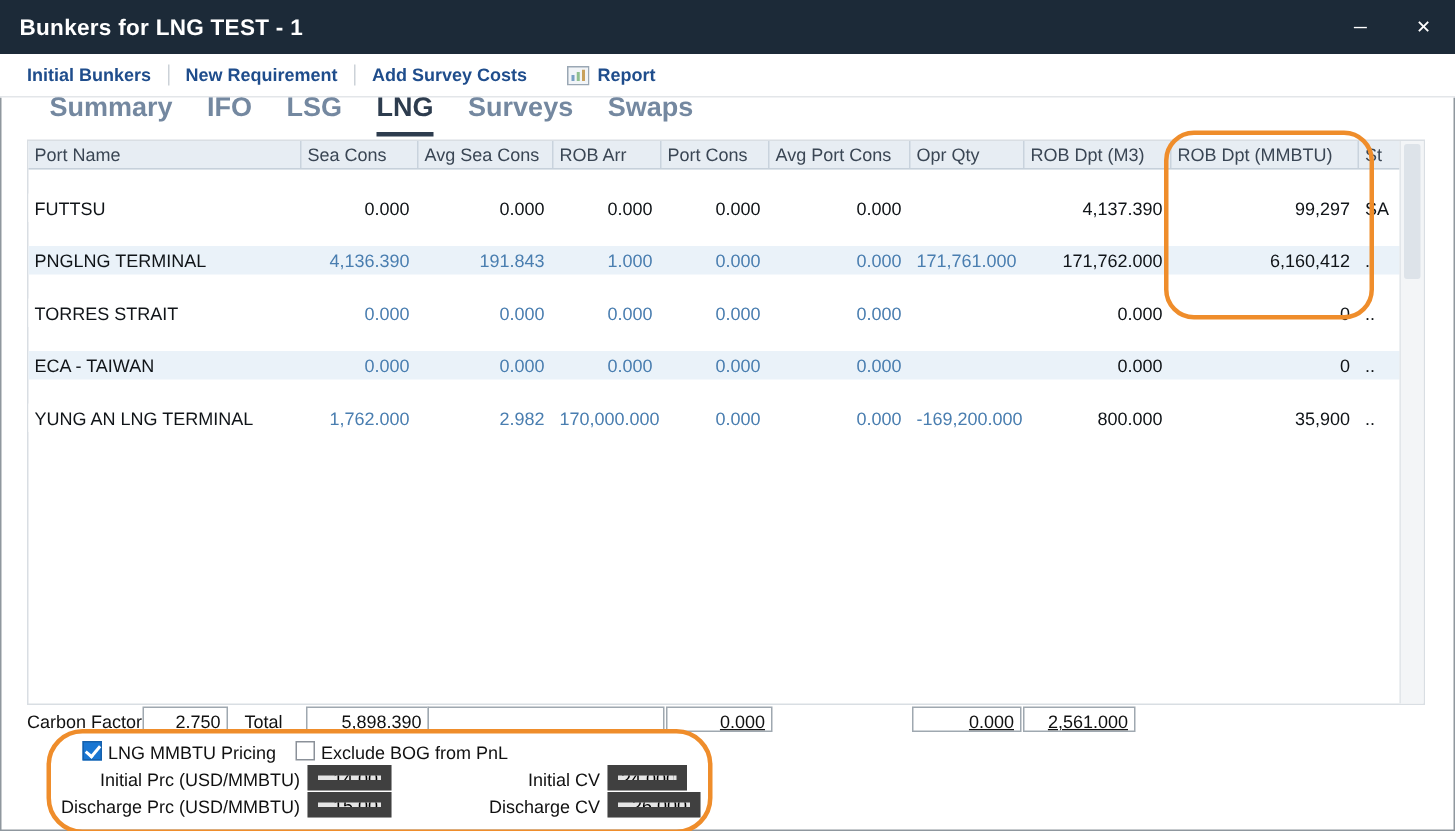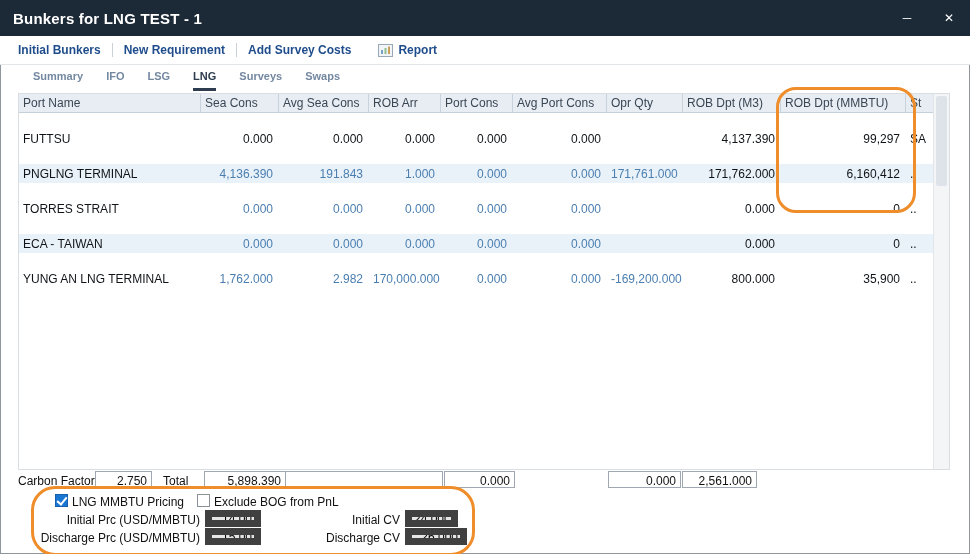--- a/index.html
+++ b/index.html
@@ -14,21 +14,21 @@
 
   
   .toolbar{position:absolute;top:36px;left:0;right:0;height:29px;background:#fff;border-bottom:1px solid #e3e6e9;display:flex;align-items:center;padding-left:18px;box-sizing:border-box;}
   .tool-link{color:#1f4d8c;font-weight:bold;font-size:12px;padding:0 11px;cursor:pointer;white-space:nowrap;}
   .tool-link.first{padding-left:0;}
   .tool-sep{width:1px;height:14px;background:#ccd2d8;}
   .report-wrap{display:flex;align-items:center;margin-left:16px;cursor:pointer;}
   .report-wrap .tool-link{padding-left:5px;}
 
   
-  .tabs{position:absolute;top:65px;left:0;right:0;height:26px;display:flex;align-items:flex-end;padding-left:33px;box-sizing:border-box;font-size:11px;font-weight:bold;color:#7488a0;}
+  .tabs{position:absolute;top:65px;left:0;right:0;height:26px;display:flex;align-items:flex-end;padding-left:33px;box-sizing:border-box;font-size:18px;font-weight:bold;color:#7488a0;}
   .tab{padding:0 0 6px 0;margin-right:23px;cursor:pointer;border-bottom:3px solid transparent;}
   .tab.active{color:#2d3c4e;border-bottom-color:#2d3c4e;}
 
   
   .table-area{position:absolute;left:18px;top:93px;width:932px;height:377px;background:#fff;border:1px solid #d9dee3;box-sizing:border-box;}
   .tgrid{position:absolute;left:0;top:0;width:916px;}
   .theader{display:flex;height:18px;background:#e7edf3;border-bottom:1px solid #c6d0da;}
   .hcell{font-size:12px;color:#3a4654;padding:2px 4px 8px 4px;border-right:1px solid #c9d3dd;box-sizing:border-box;white-space:nowrap;overflow:hidden;flex:none;}
   .trow{display:flex;height:19px;background:#fff;margin-top:16px;}
   .trow.alt{background:#eaf2f9;}
@@ -43,21 +43,21 @@
   .c6{width:76px;}
   .c7{width:98px;}
   .c8{width:125px;}
   .c9{width:29px;text-align:left;border-right:none;}
   .scrollbar{position:absolute;right:0;top:0;bottom:0;width:15px;background:#f3f5f7;border-left:1px solid #e2e6ea;}
   .scroll-thumb{position:absolute;left:2px;right:2px;top:2px;height:90px;background:#dde3e9;border-radius:2px;cursor:pointer;}
 
   
   .footer{position:absolute;left:0;top:471px;width:970px;height:20px;font-size:12px;color:#111;}
   .flabel{position:absolute;top:3px;white-space:nowrap;}
-  .fbox{position:absolute;top:0;height:17px;border:1px solid #9fa8b0;background:#fff;box-sizing:border-box;font-size:12px;text-align:right;padding:2px 4px 0 2px;overflow:hidden;}
+  .fbox{position:absolute;top:0;height:17px;border:1px solid #9fa8b0;background:#fff;box-sizing:border-box;font-size:12px;text-align:right;padding:2px 4px 0 2px;overflow:hidden;text-decoration:underline;}
 
   
   .pricing{position:absolute;left:0;top:492px;width:970px;height:62px;font-size:12px;color:#111;}
   .cb{position:absolute;width:13px;height:13px;border:1px solid #8b9199;background:#fff;box-sizing:border-box;cursor:pointer;}
   .cb.checked{background:#1976d2;border-color:#1560ac;}
   .cb.checked::after{content:"";position:absolute;left:3px;top:0px;width:4px;height:8px;border:solid #fff;border-width:0 2px 2px 0;transform:rotate(40deg);}
   .plabel{position:absolute;white-space:nowrap;}
   .plabel.r{text-align:right;}
   .pinput{position:absolute;height:17px;border:7px solid #404040;background:#e5e5e5;box-sizing:border-box;font-family:"Liberation Sans",sans-serif;font-size:12px;text-align:right;padding:0 2px;}
 

